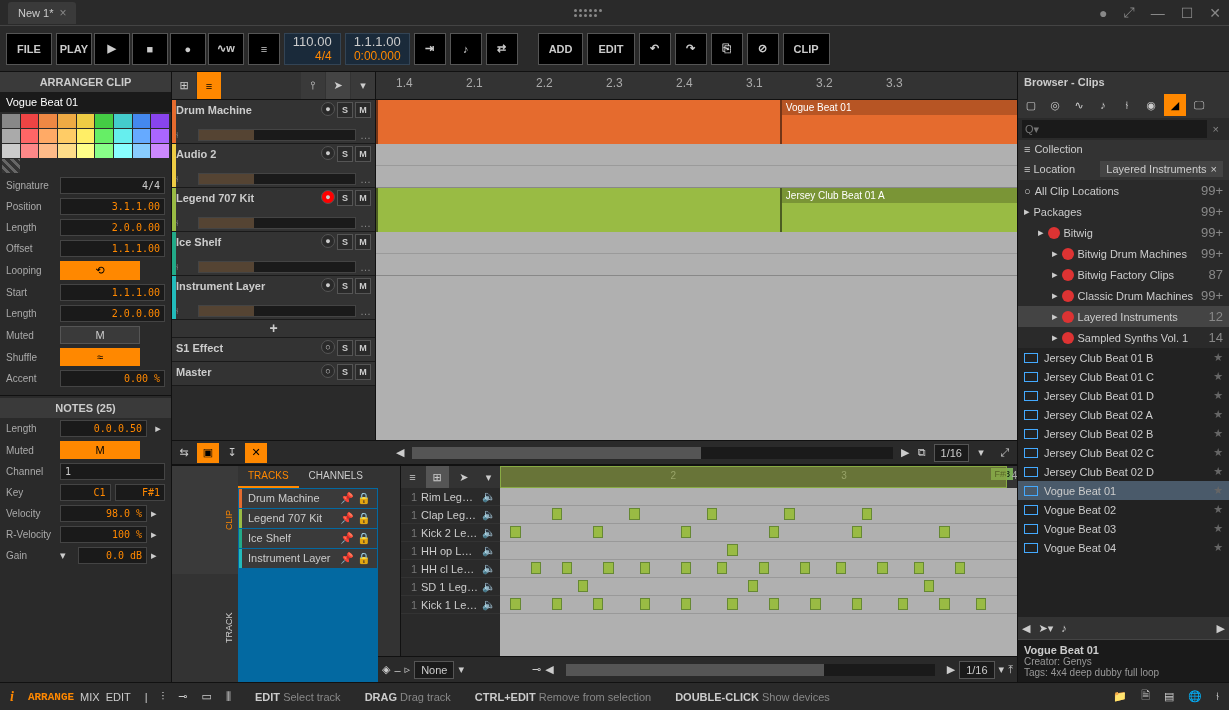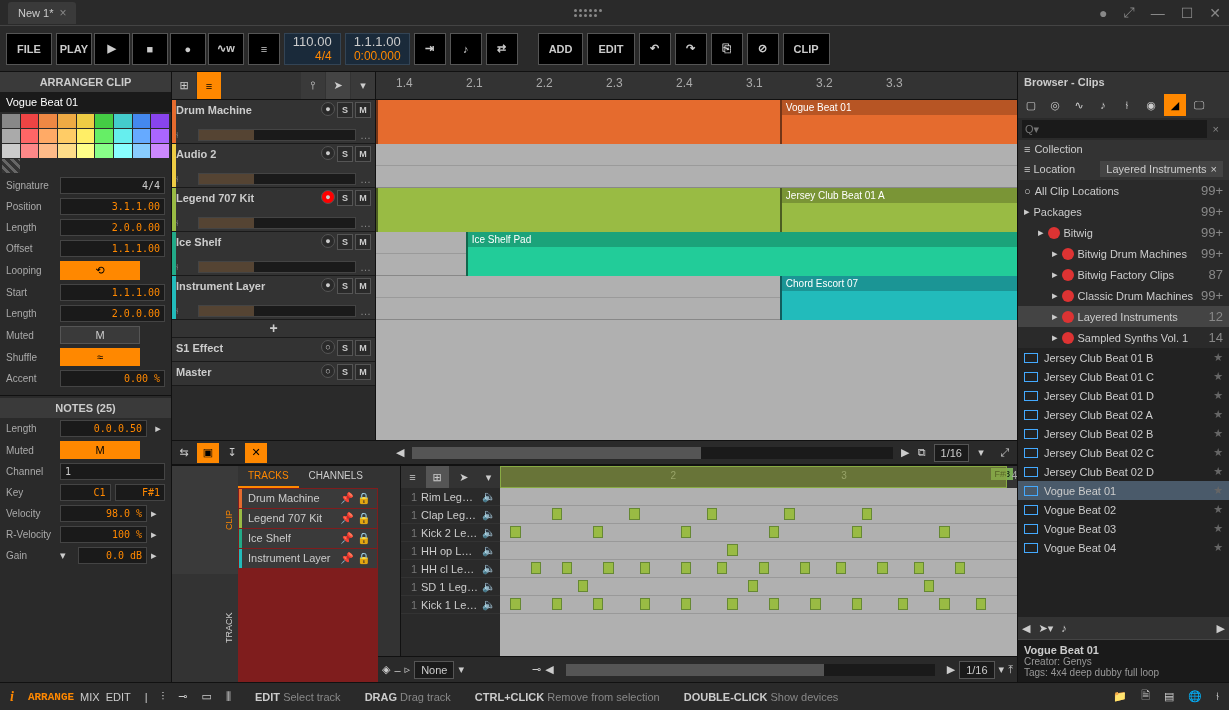--- a/index.html
+++ b/index.html
@@ -58,21 +58,21 @@
 .arr-footer { height:24px; background:#2a2a2a; display:flex; align-items:center; border-top:1px solid #111; }
 .arr-footer .tool { width:22px; height:20px; display:flex; align-items:center; justify-content:center; margin:0 1px; }
 .arr-footer .tool.active { background:#f80; color:#000; }
 .scroll-h { flex:1; height:12px; background:#1a1a1a; margin:0 8px; position:relative; }
 .scroll-thumb { position:absolute; height:100%; background:#555; }
 .grid-sel { background:#1a1a1a; border:1px solid #555; padding:2px 6px; }
 .detail { height:218px; background:#2a2a2a; display:flex; border-top:2px solid #111; }
 .detail-left { width:66px; display:flex; flex-direction:column; }
 .vtab { flex:1; writing-mode:vertical-lr; transform:rotate(180deg); text-align:center; padding:6px 4px; background:#333; font-size:9px; }
 .vtab.active { background:#3a3a3a; color:#f80; }
-.detail-tracks { width:140px; background:#7f1d1d; }
+.detail-tracks { width:140px; background:#0369a1; }
 .detail-tabs { height:22px; display:flex; background:#333; }
 .detail-tab { padding:4px 10px; font-size:10px; }
 .detail-tab.active { color:#f80; border-bottom:2px solid #f80; }
 .detail-track-row { padding:3px 6px; font-size:10px; background:#3a3a3a; margin:1px; display:flex; justify-content:space-between; border-left:3px solid transparent; }
 .detail-track-row .icons { color:#777; }
 .detail-mid { width:100px; background:#2a2a2a; border-left:1px solid #111; }
 .detail-lane-row { height:18px; display:flex; align-items:center; padding:0 4px; font-size:10px; color:#aaa; border-bottom:1px solid #333; gap:4px; }
 .detail-lane-row .num { width:12px; text-align:right; color:#777; }
 .detail-lane-row .name { flex:1; overflow:hidden; text-overflow:ellipsis; white-space:nowrap; }
 .detail-editor { flex:1; background:#b0b0b0; position:relative; overflow:hidden; }
@@ -441,29 +441,20 @@
             </div>
             <div class="track-lane">
               <div class="half"></div>
               <div class="clip" style="left: 0%; width: 100%; background: rgb(153, 187, 68);"></div>
               <div class="clip" style="left: 63%; width: 37%; background: rgb(153, 187, 68);">
                 <div class="label">Jersey Club Beat 01 A</div>
               </div>
             </div>
             <div class="track-lane">
               <div class="half"></div>
-              <div class="clip" style="left: 14%; width: 86%; background: rgb(34, 204, 153);">
-                <div class="label">Ice Shelf Pad</div>
-              </div>
-            </div>
-            <div class="track-lane">
-              <div class="half"></div>
-              <div class="clip" style="left: 63%; width: 37%; background: rgb(34, 187, 187);">
-                <div class="label">Chord Escort 07</div>
-              </div>
             </div>
           </div>
       </div>
     </div>
     <div class="arr-footer">
       <div class="tool">⇆</div>
       <div class="tool active">▣</div>
       <div class="tool">↧</div>
       <div class="tool active" style="color:#000">✕</div>
       <div style="width:128px"></div>
@@ -758,21 +749,21 @@
     <span>EDIT</span>
   </div>
   <span>|</span>
   <span>⫶</span>
   <span>⊸</span>
   <span>▭</span>
   <span>⫼</span>
   <div id="hints" style="display:flex;gap:24px;margin-left:10px">
       <span class="hint"><b>EDIT</b> Select track</span>
       <span class="hint"><b>DRAG</b> Drag track</span>
-      <span class="hint"><b>CTRL+CLICK</b> Remove from selection</span>
+      <span class="hint"><b>CTRL+EDIT</b> Remove from selection</span>
       <span class="hint"><b>DOUBLE-CLICK</b> Show devices</span>
     </div>
   <div class="spacer"></div>
   <span class="active">📁</span>
   <span>🗎</span>
   <span>▤</span>
   <span>🌐</span>
   <span>⫮</span>
 </div>
 

